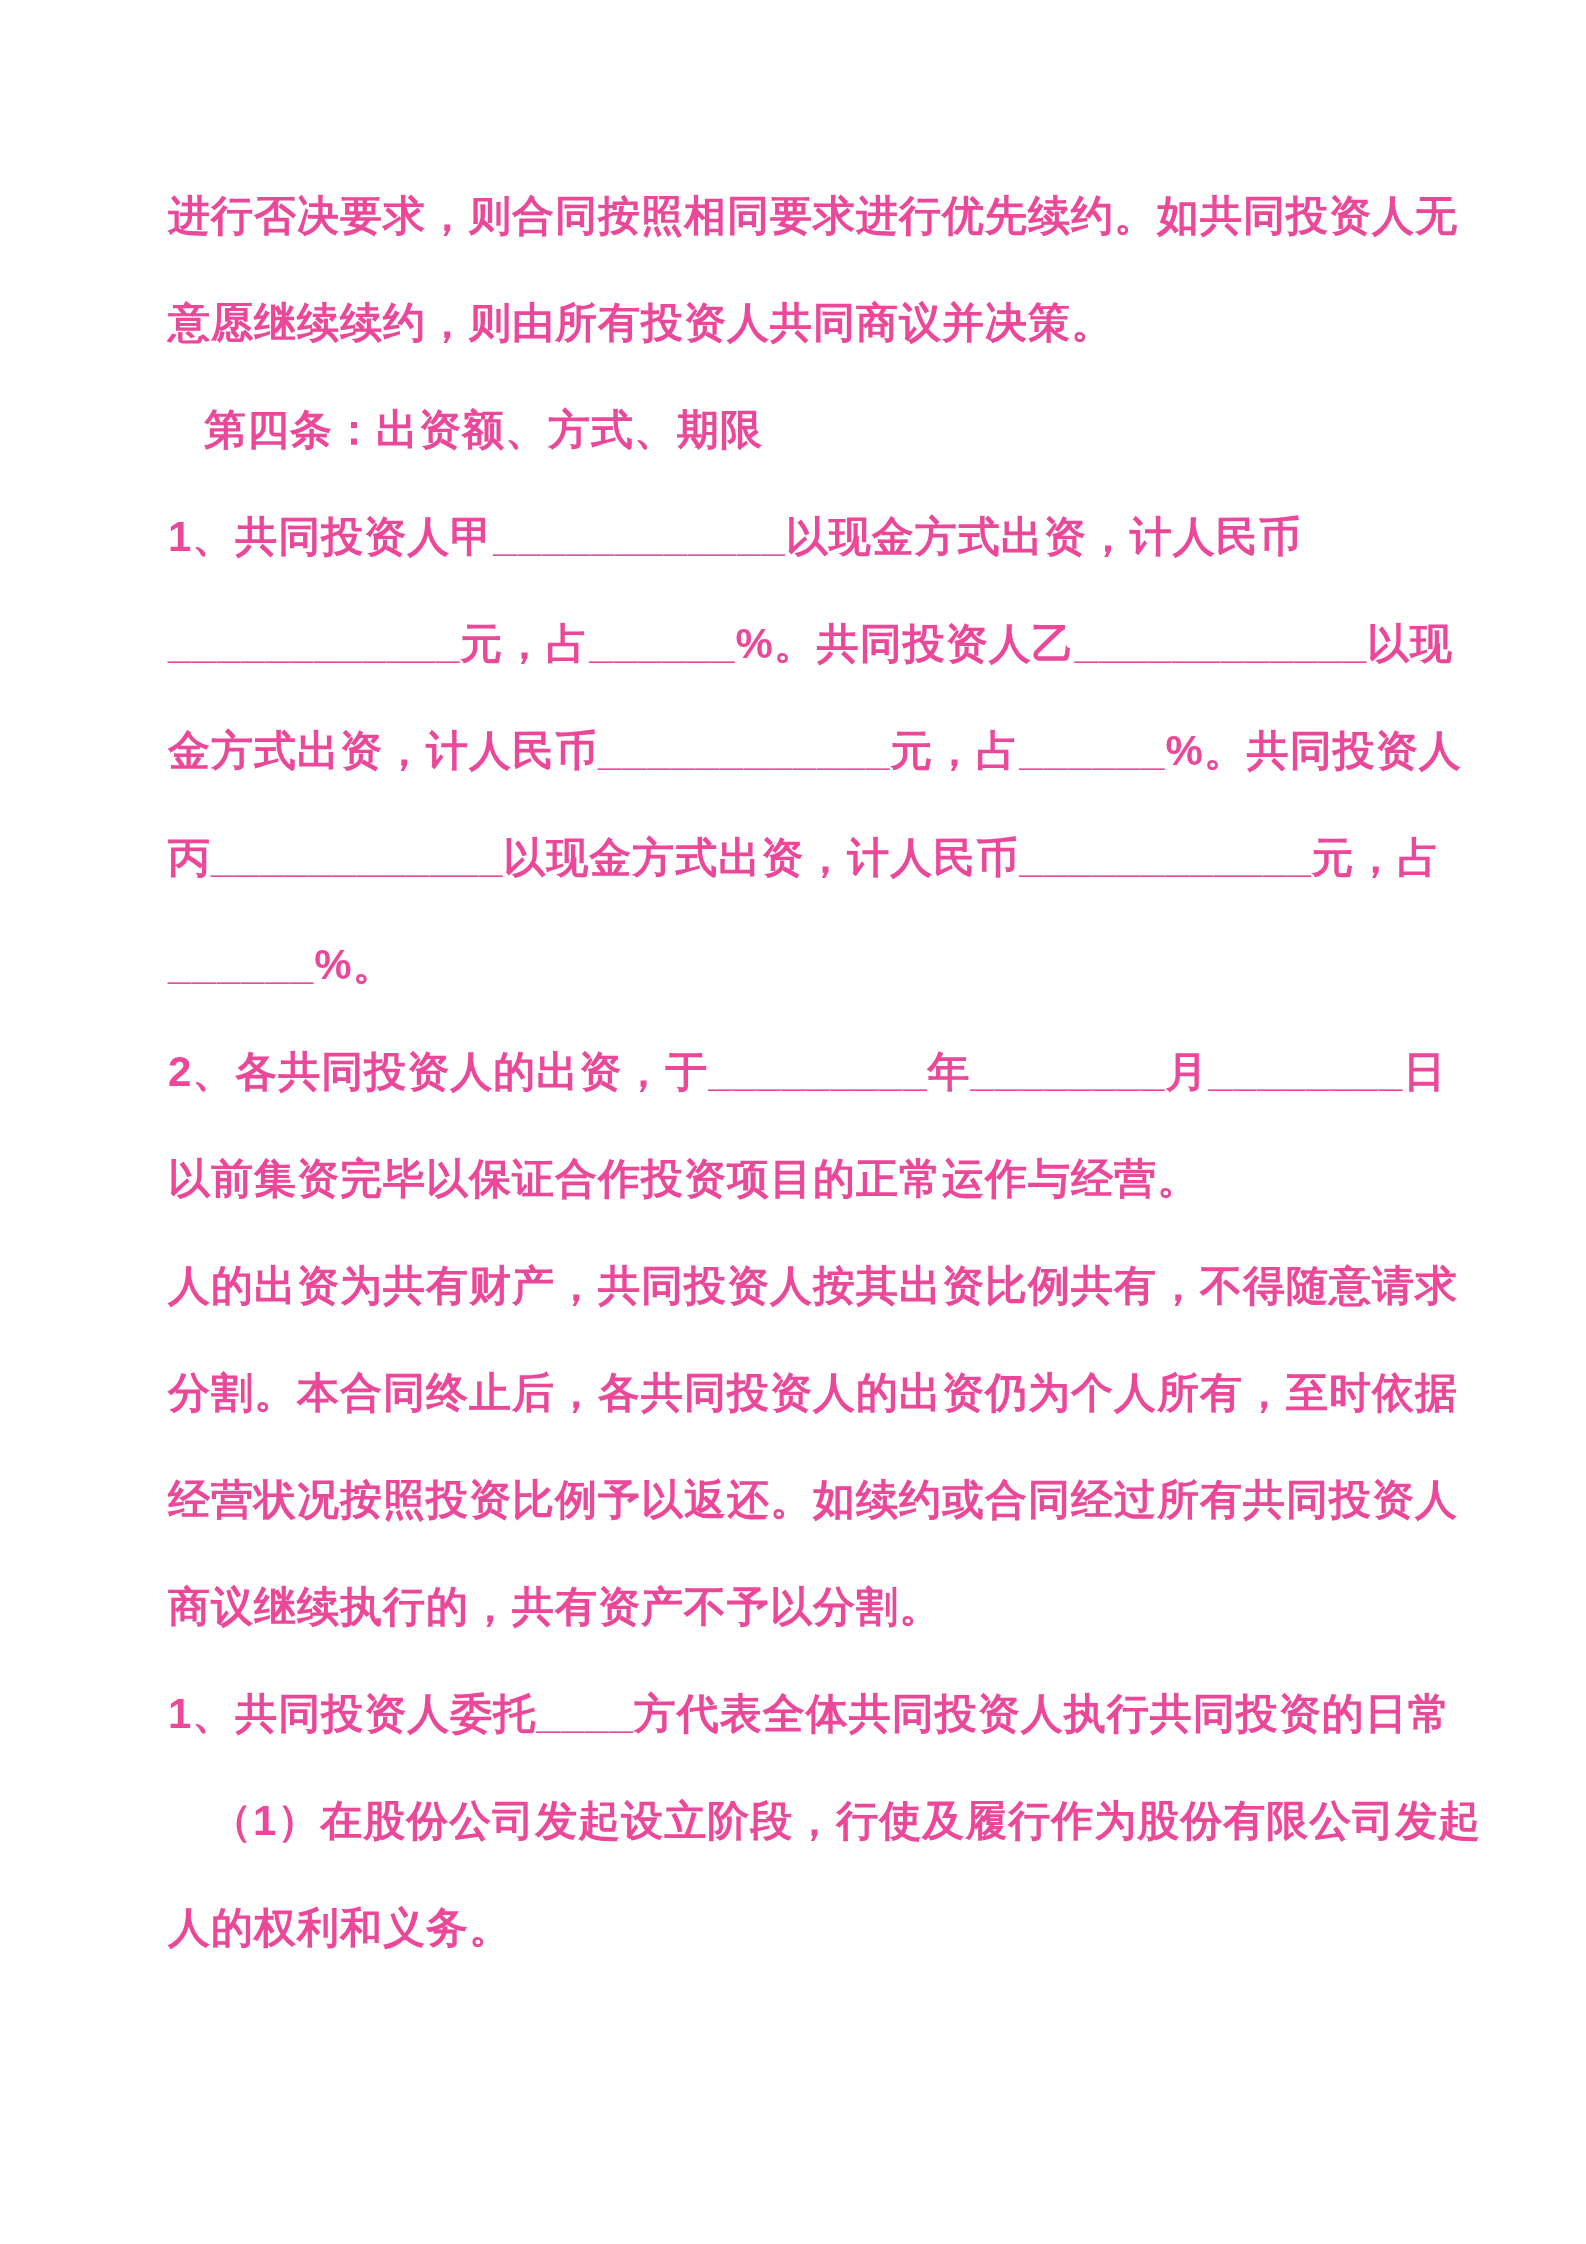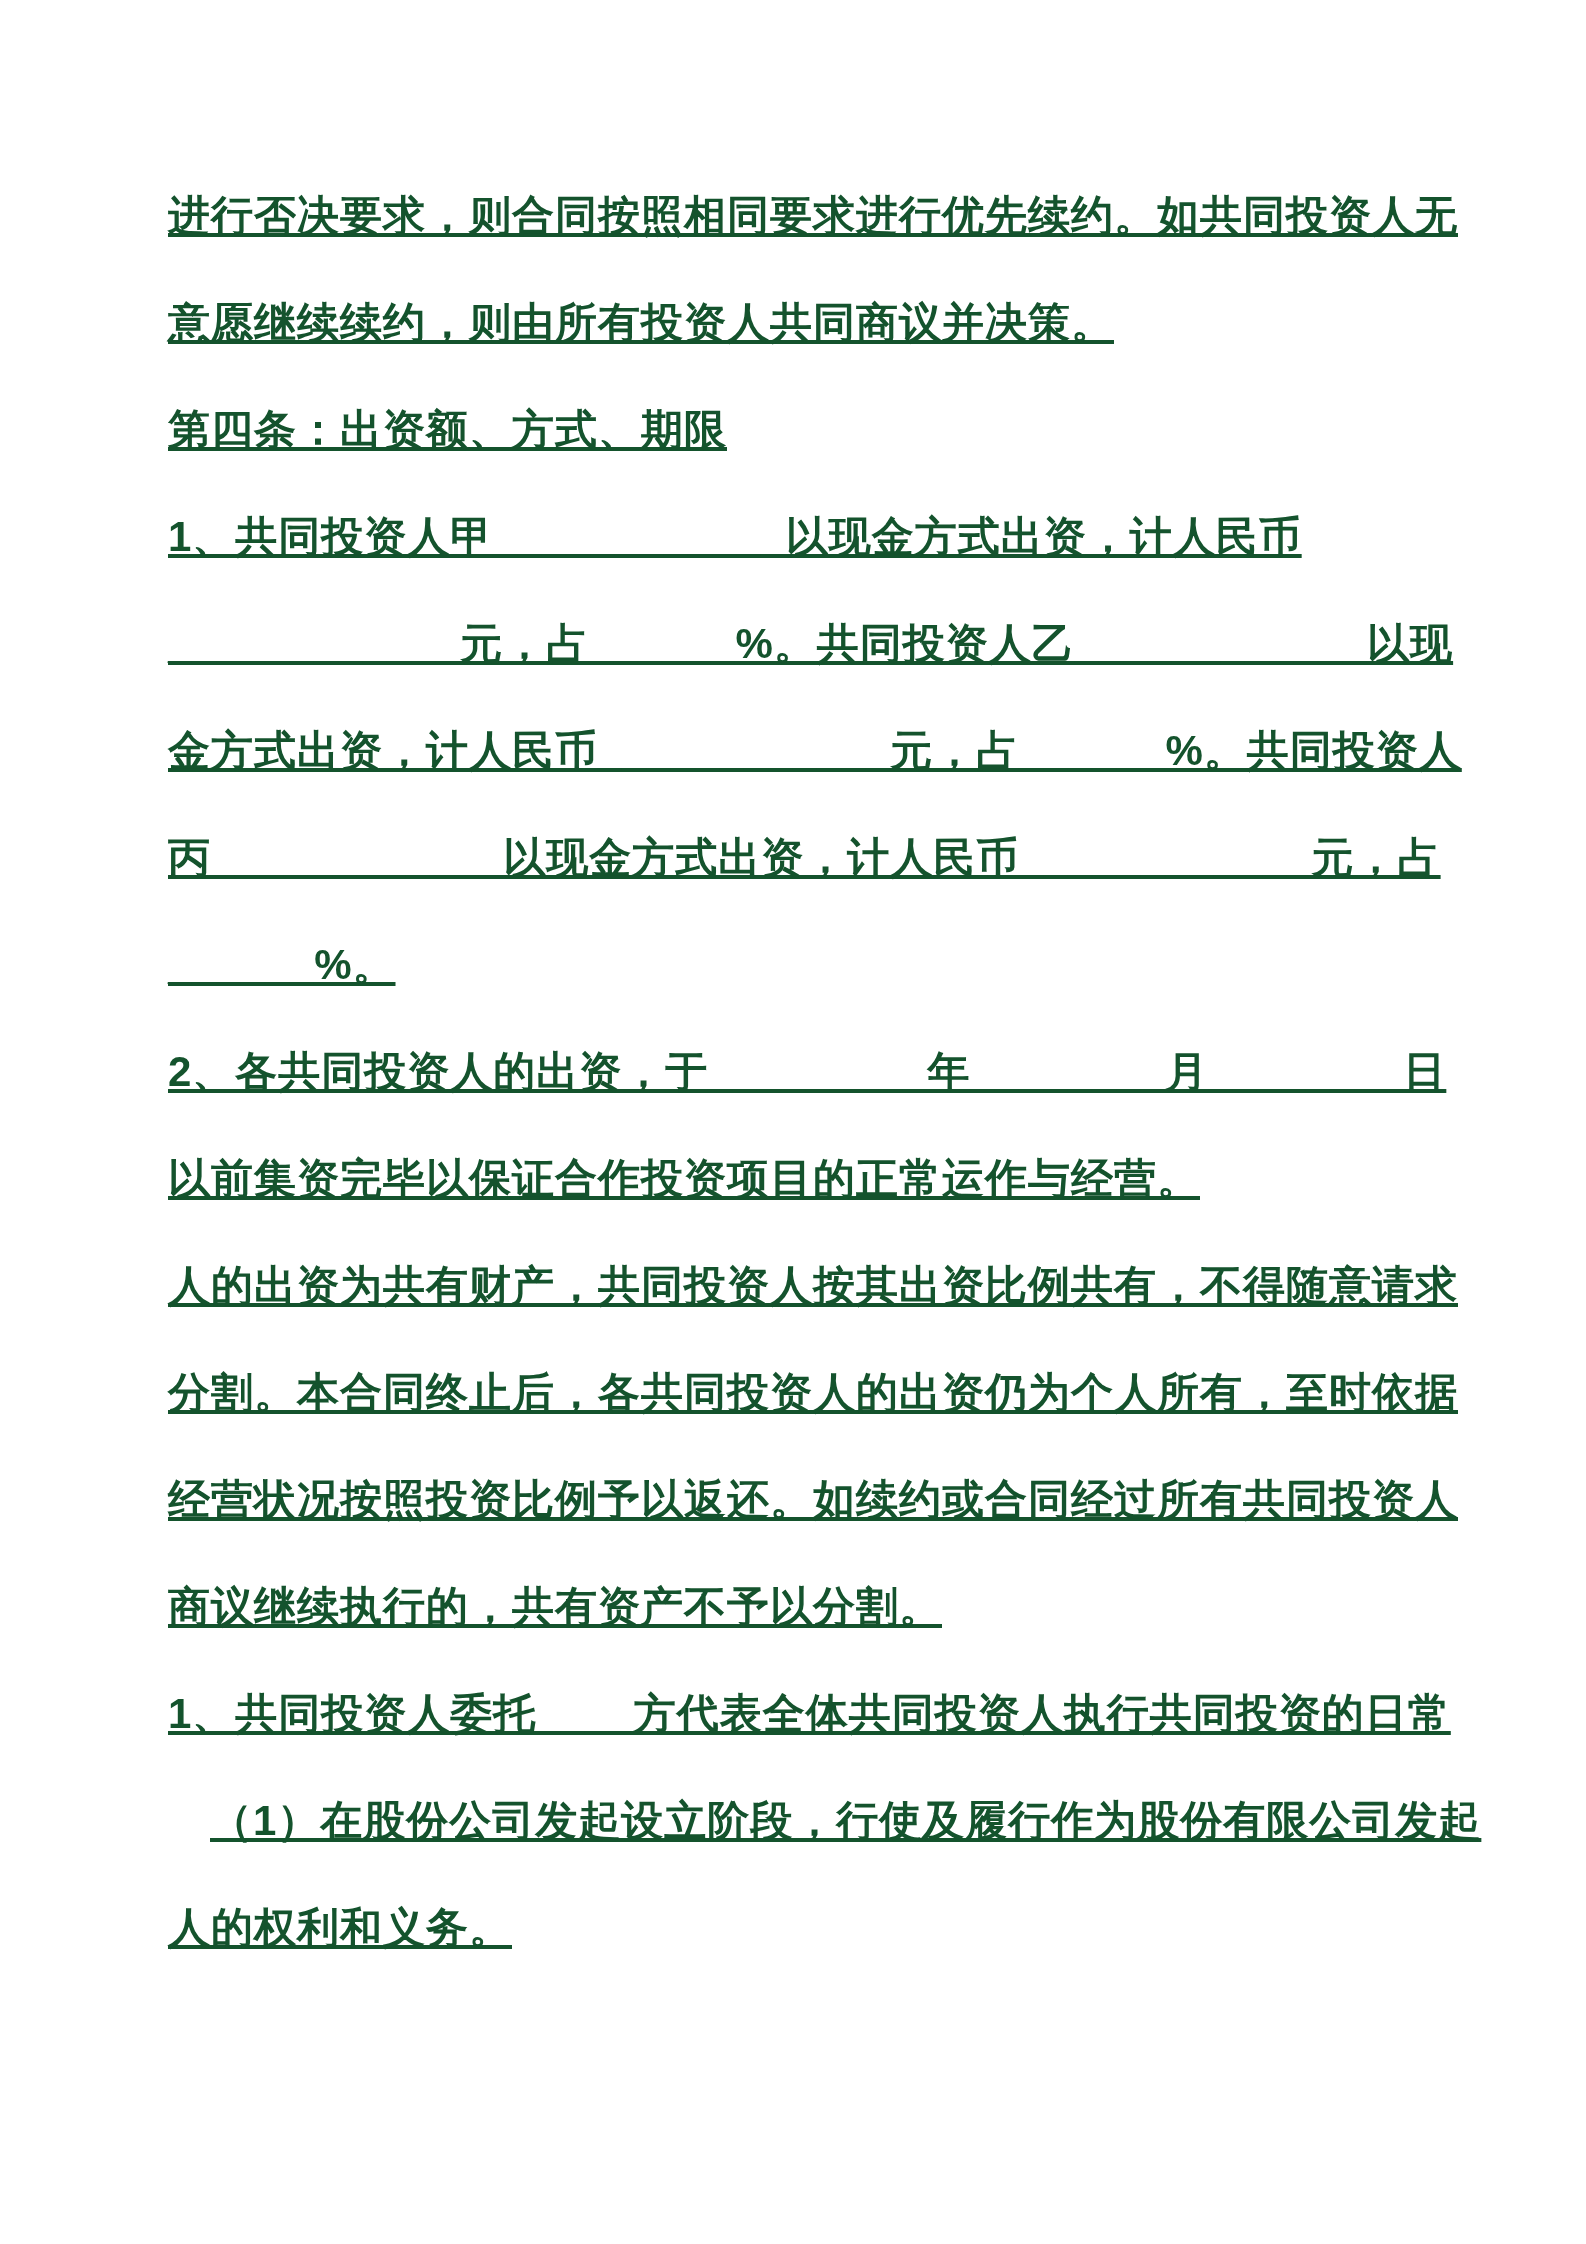--- a/index.html
+++ b/index.html
@@ -15,25 +15,25 @@
     min-height: 2244px;
     background: #ffffff;
     padding: 162px 160px 80px 168px;
   }
   .doc-line {
     font-size: 42px;
     line-height: 107px;
     font-weight: 700;
     letter-spacing: 1px;
     white-space: nowrap;
-    color: #14532d;
-    text-decoration: underline;
+    color: #ec4899;
   }
   .doc-line.heading {
     font-weight: 800;
+    margin-left: 36px;
   }
   .doc-line.indent {
     padding-left: 42px;
   }
 </style>
 </head>
 <body>
 
 <div class="page">
   <p class="doc-line">进行否决要求，则合同按照相同要求进行优先续约。如共同投资人无</p>

